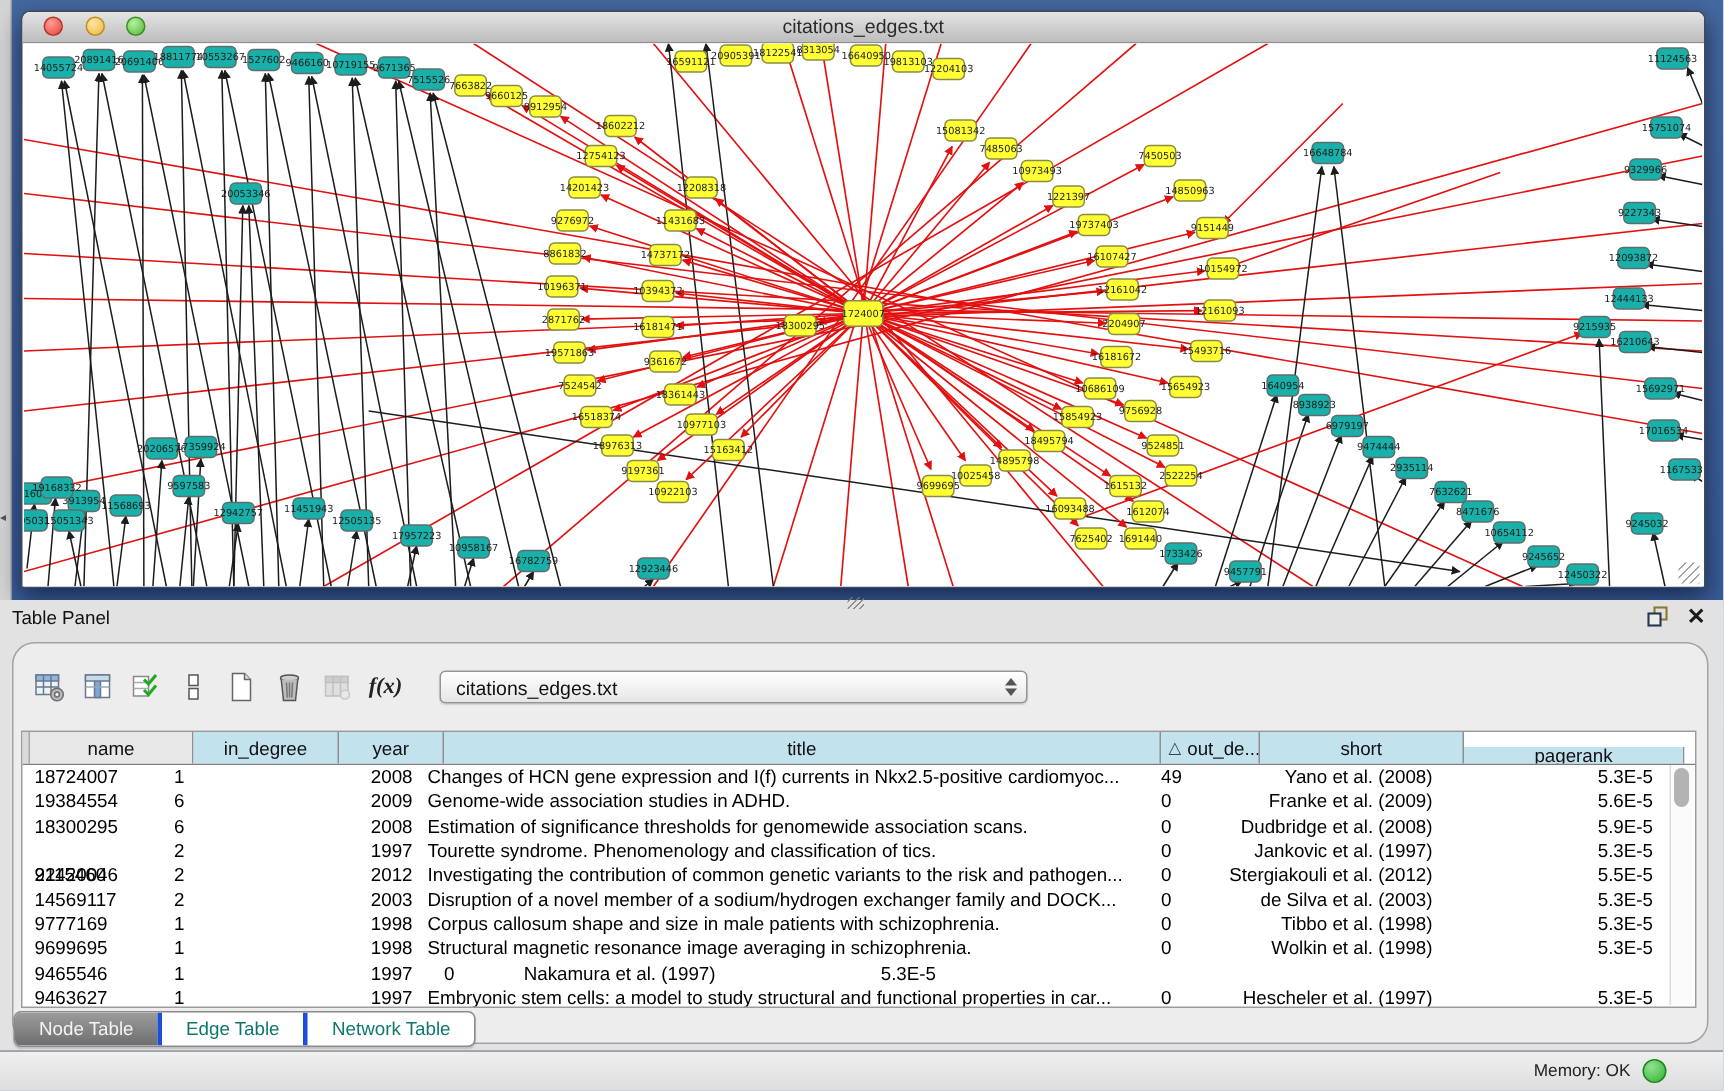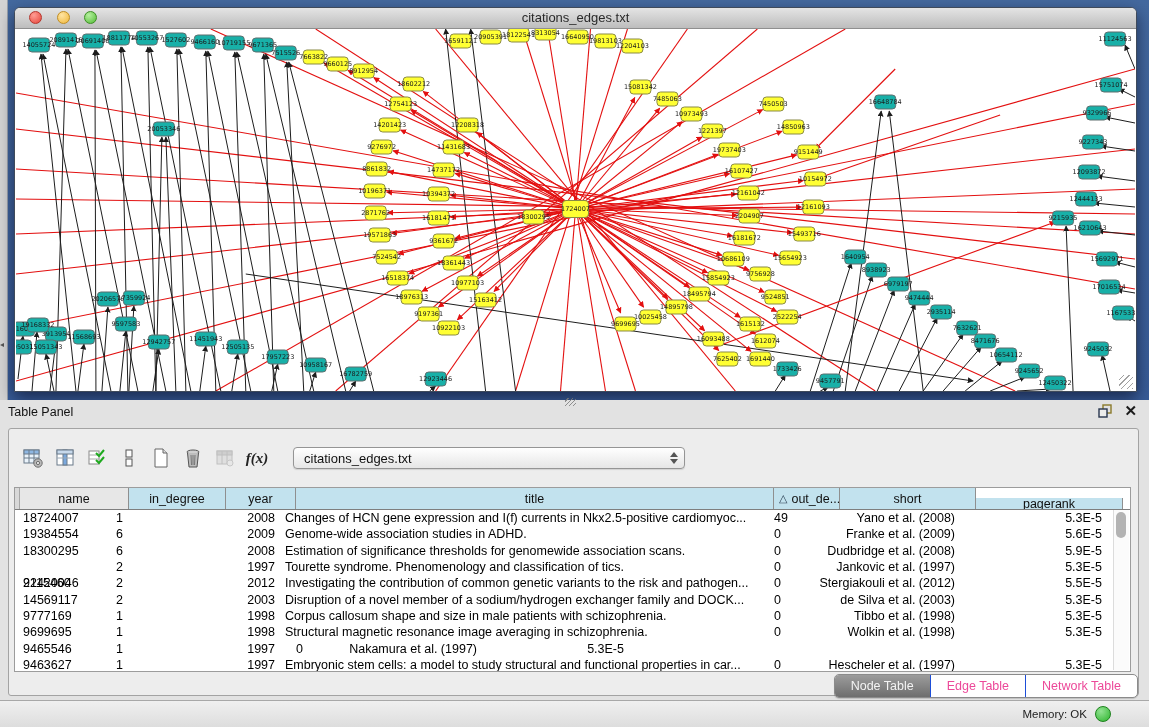--- a/index.html
+++ b/index.html
@@ -30,21 +30,21 @@
     background:repeating-linear-gradient(135deg,transparent 0 3px,#555 3px 4px);}
   
   .bottom-area{position:absolute;left:0;top:400px;width:1149px;height:300px;background:#e2e2e2;}
   .split-grip{position:absolute;left:565px;top:-2px;width:11px;height:8px;opacity:.8;
     background:repeating-linear-gradient(135deg,transparent 0 2px,#7a7a7a 2px 3px);}
   .panel-titlebar{position:relative;height:24px;display:flex;align-items:center;padding-left:8px;
     font-size:12.5px;color:#111;}
   .float-icon{position:absolute;right:36px;top:3px;}
   .close-x{position:absolute;right:12px;top:2px;font-size:15px;font-weight:bold;color:#1a1a1a;cursor:default;}
   .panel-body{position:absolute;left:8px;top:28px;width:1131px;height:268px;background:#ededed;
-    border:1px solid #a3a3a3;border-radius:3px;box-sizing:border-box;}
+    border:1px solid #a3a3a3;border-radius:15px;box-sizing:border-box;}
   .toolbar{position:absolute;left:0;top:6px;right:0;height:46px;display:flex;align-items:center;padding-left:12px;}
   .tbtn{width:24px;height:24px;margin-right:8px;display:flex;align-items:center;justify-content:center;}
   .fx{font-family:"Liberation Serif",serif;font-style:italic;font-size:15px;color:#222;font-weight:bold;}
   .table-select{margin-left:16px;width:392px;height:22px;box-sizing:border-box;border:1px solid #959595;
     border-radius:4px;background:linear-gradient(#ffffff,#e6e6e6);display:flex;align-items:center;
     padding:0 6px 0 10px;font-size:13px;color:#111;box-shadow:0 1px 1px rgba(0,0,0,.12);}
   .spin{margin-left:auto;display:flex;flex-direction:column;gap:2px;}
   .spin b{width:0;height:0;border-left:4px solid transparent;border-right:4px solid transparent;}
   .spin .up{border-bottom:5px solid #555;}
   .spin .dn{border-top:5px solid #555;}
@@ -59,24 +59,24 @@
   .hcell.blue{background:#c2e2ee;}
   .hcell.sorted{justify-content:flex-start;padding-left:5px;}
   .sort-tri{color:#2e4356;font-size:11px;margin-right:4px;}
   .hfiller{flex:1;background:#fff;}
   .trow{display:flex;height:16.3px;align-items:center;}
   .tcell{box-sizing:border-box;font-size:12.5px;color:#000;overflow:hidden;white-space:nowrap;line-height:16px;}
   .al{text-align:left;}.ac{text-align:right;}
   .vscroll{position:absolute;top:22px;right:1px;bottom:1px;width:15px;background:#fbfbfb;border-left:1px solid #dcdcdc;}
   .vthumb{position:absolute;top:2px;left:2px;width:10px;height:26px;background:#b3b3b3;border-radius:6px;}
   
-  .tabbar{position:absolute;left:0;right:0;top:245px;display:flex;justify-content:flex-end;}
+  .tabbar{position:absolute;left:0;right:0;top:245px;display:flex;justify-content:flex-start;}
   .tabctl{display:flex;height:22px;border:1px solid #8b8b8b;border-radius:5px;overflow:hidden;background:#fff;
     box-shadow:0 1px 1px rgba(0,0,0,.15);}
-  .tabseg{padding:0 16px;line-height:22px;font-size:12.5px;color:#ec4899;border-left:1px solid #1d4ed8;cursor:default;}
+  .tabseg{padding:0 16px;line-height:22px;font-size:12.5px;color:#0f766e;border-left:3px solid #1d4ed8;cursor:default;}
   .tabseg:first-child{border-left:none;}
   .tabseg.active{background:linear-gradient(#9c9c9c,#6e6e6e);color:#f4f4f4;}
   
   .statusbar{position:absolute;left:0;top:700px;width:1149px;height:27px;box-sizing:border-box;
     background:linear-gradient(#f0f0f0,#dddddd);border-top:1px solid #a8a8a8;
     display:flex;align-items:center;justify-content:flex-end;padding-right:38px;gap:8px;
     font-size:11.5px;color:#222;}
   .memdot{width:14px;height:14px;border-radius:50%;border:1px solid #1c821c;
     background:radial-gradient(circle at 35% 30%,#92e292,#2eb52e);}
 </style>

